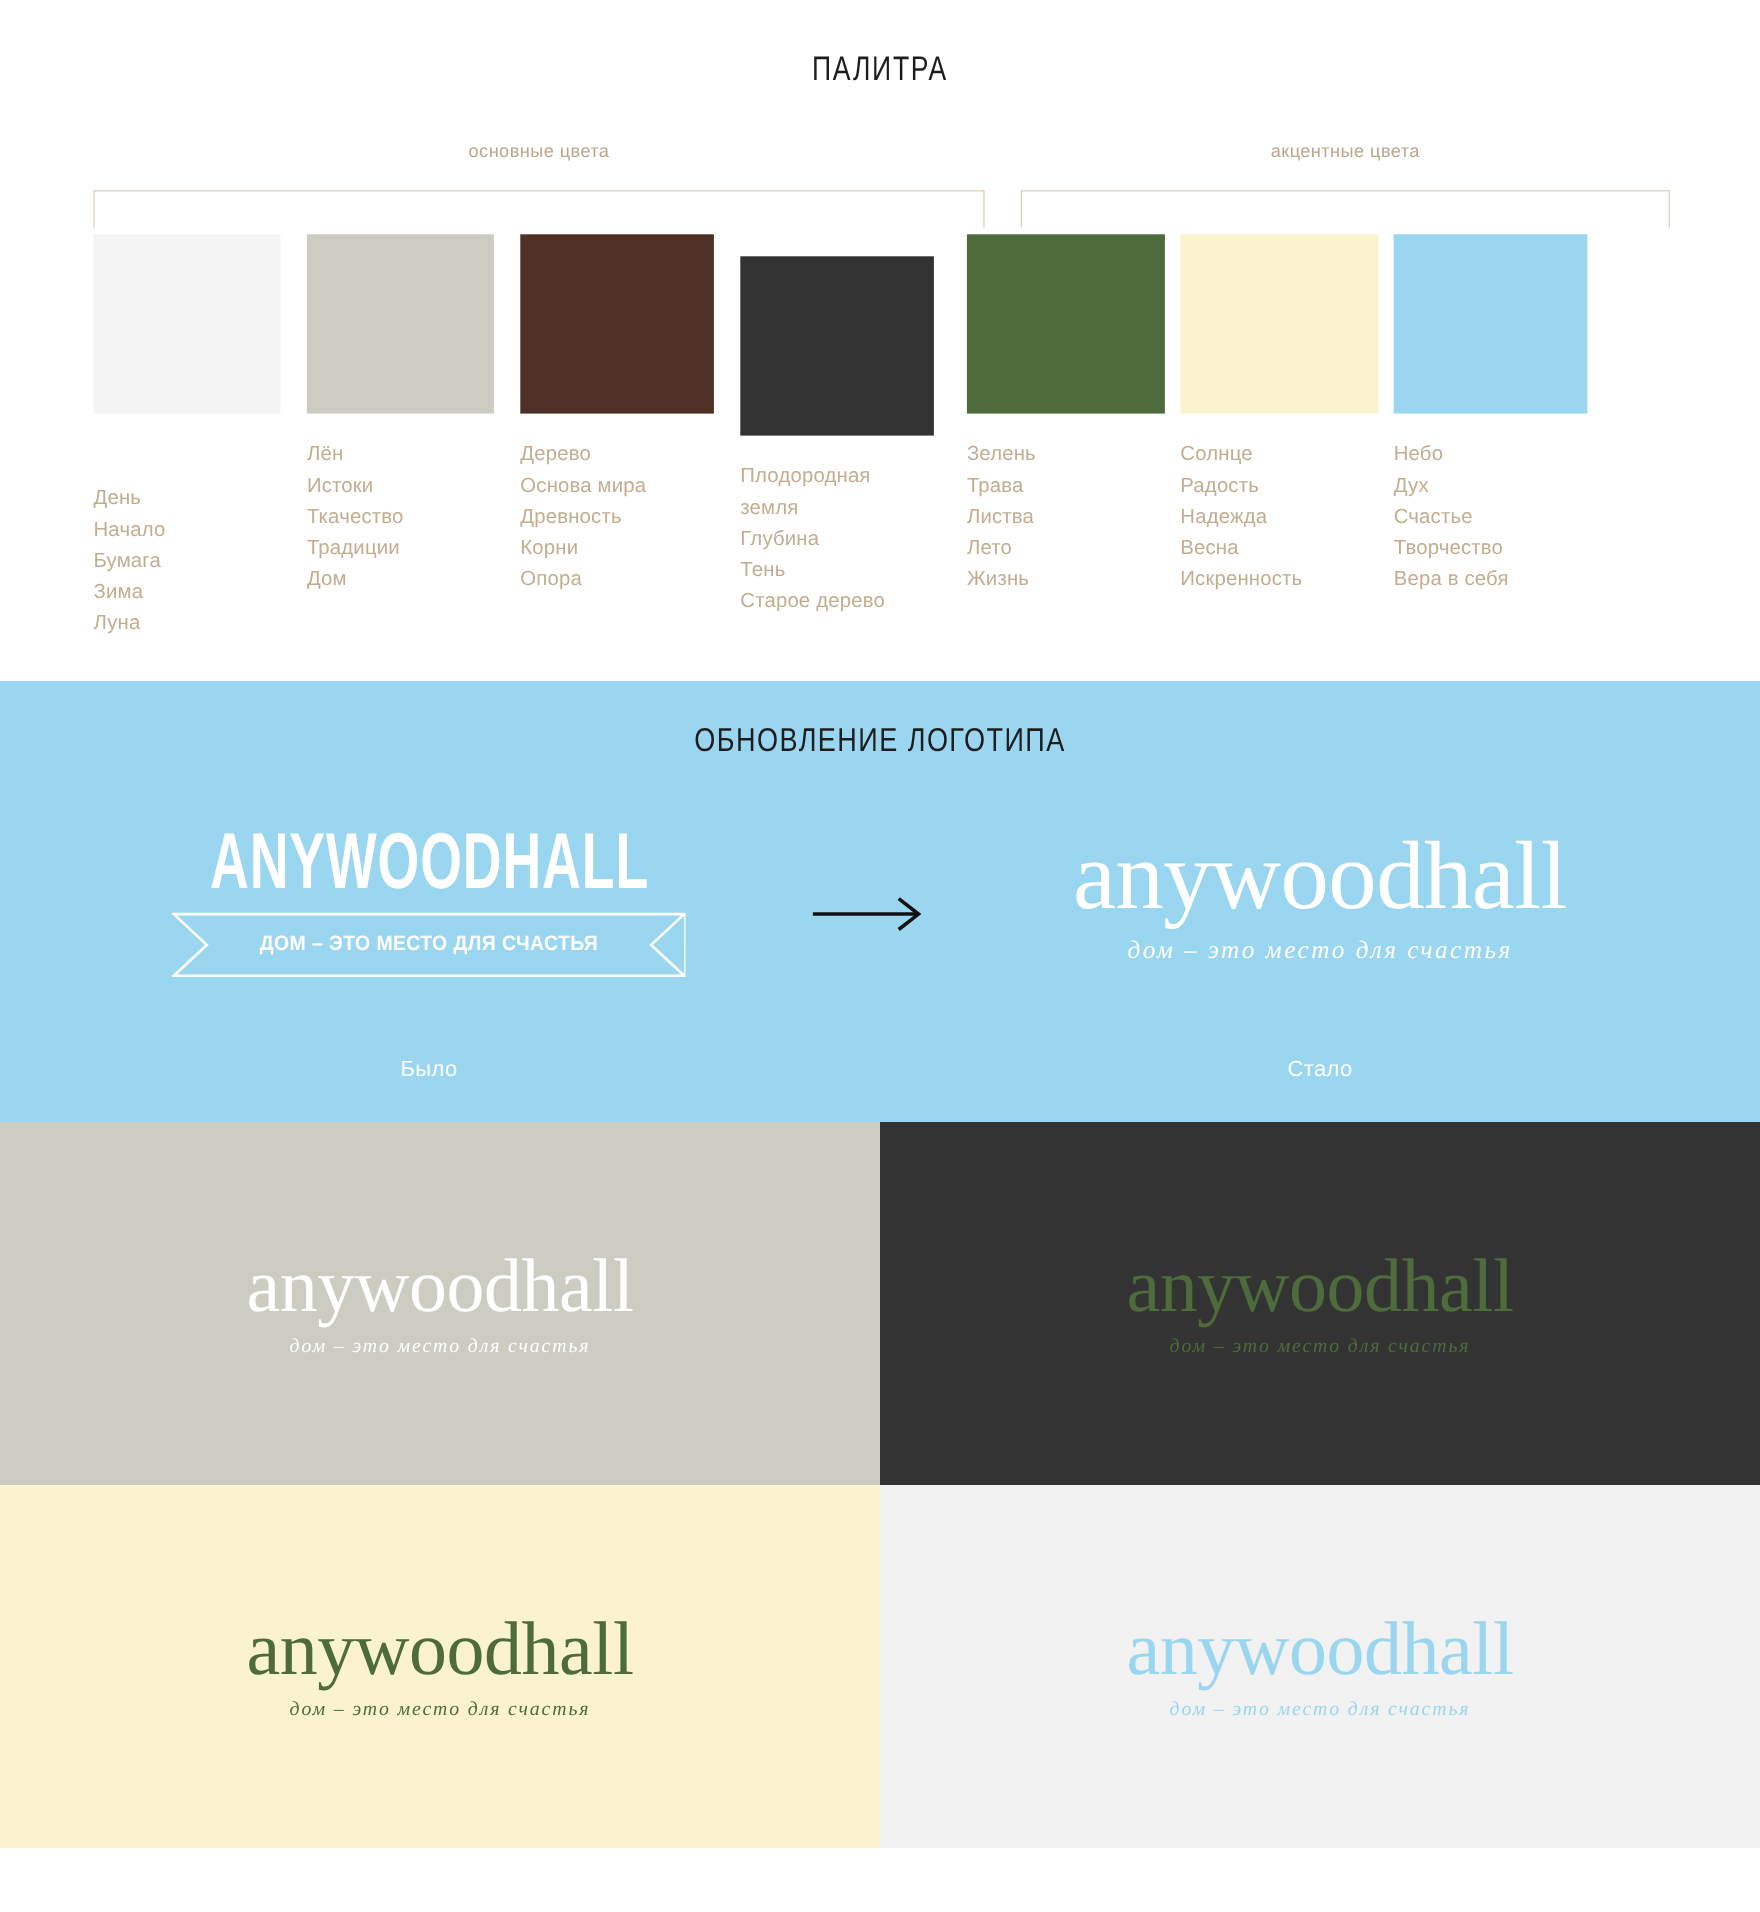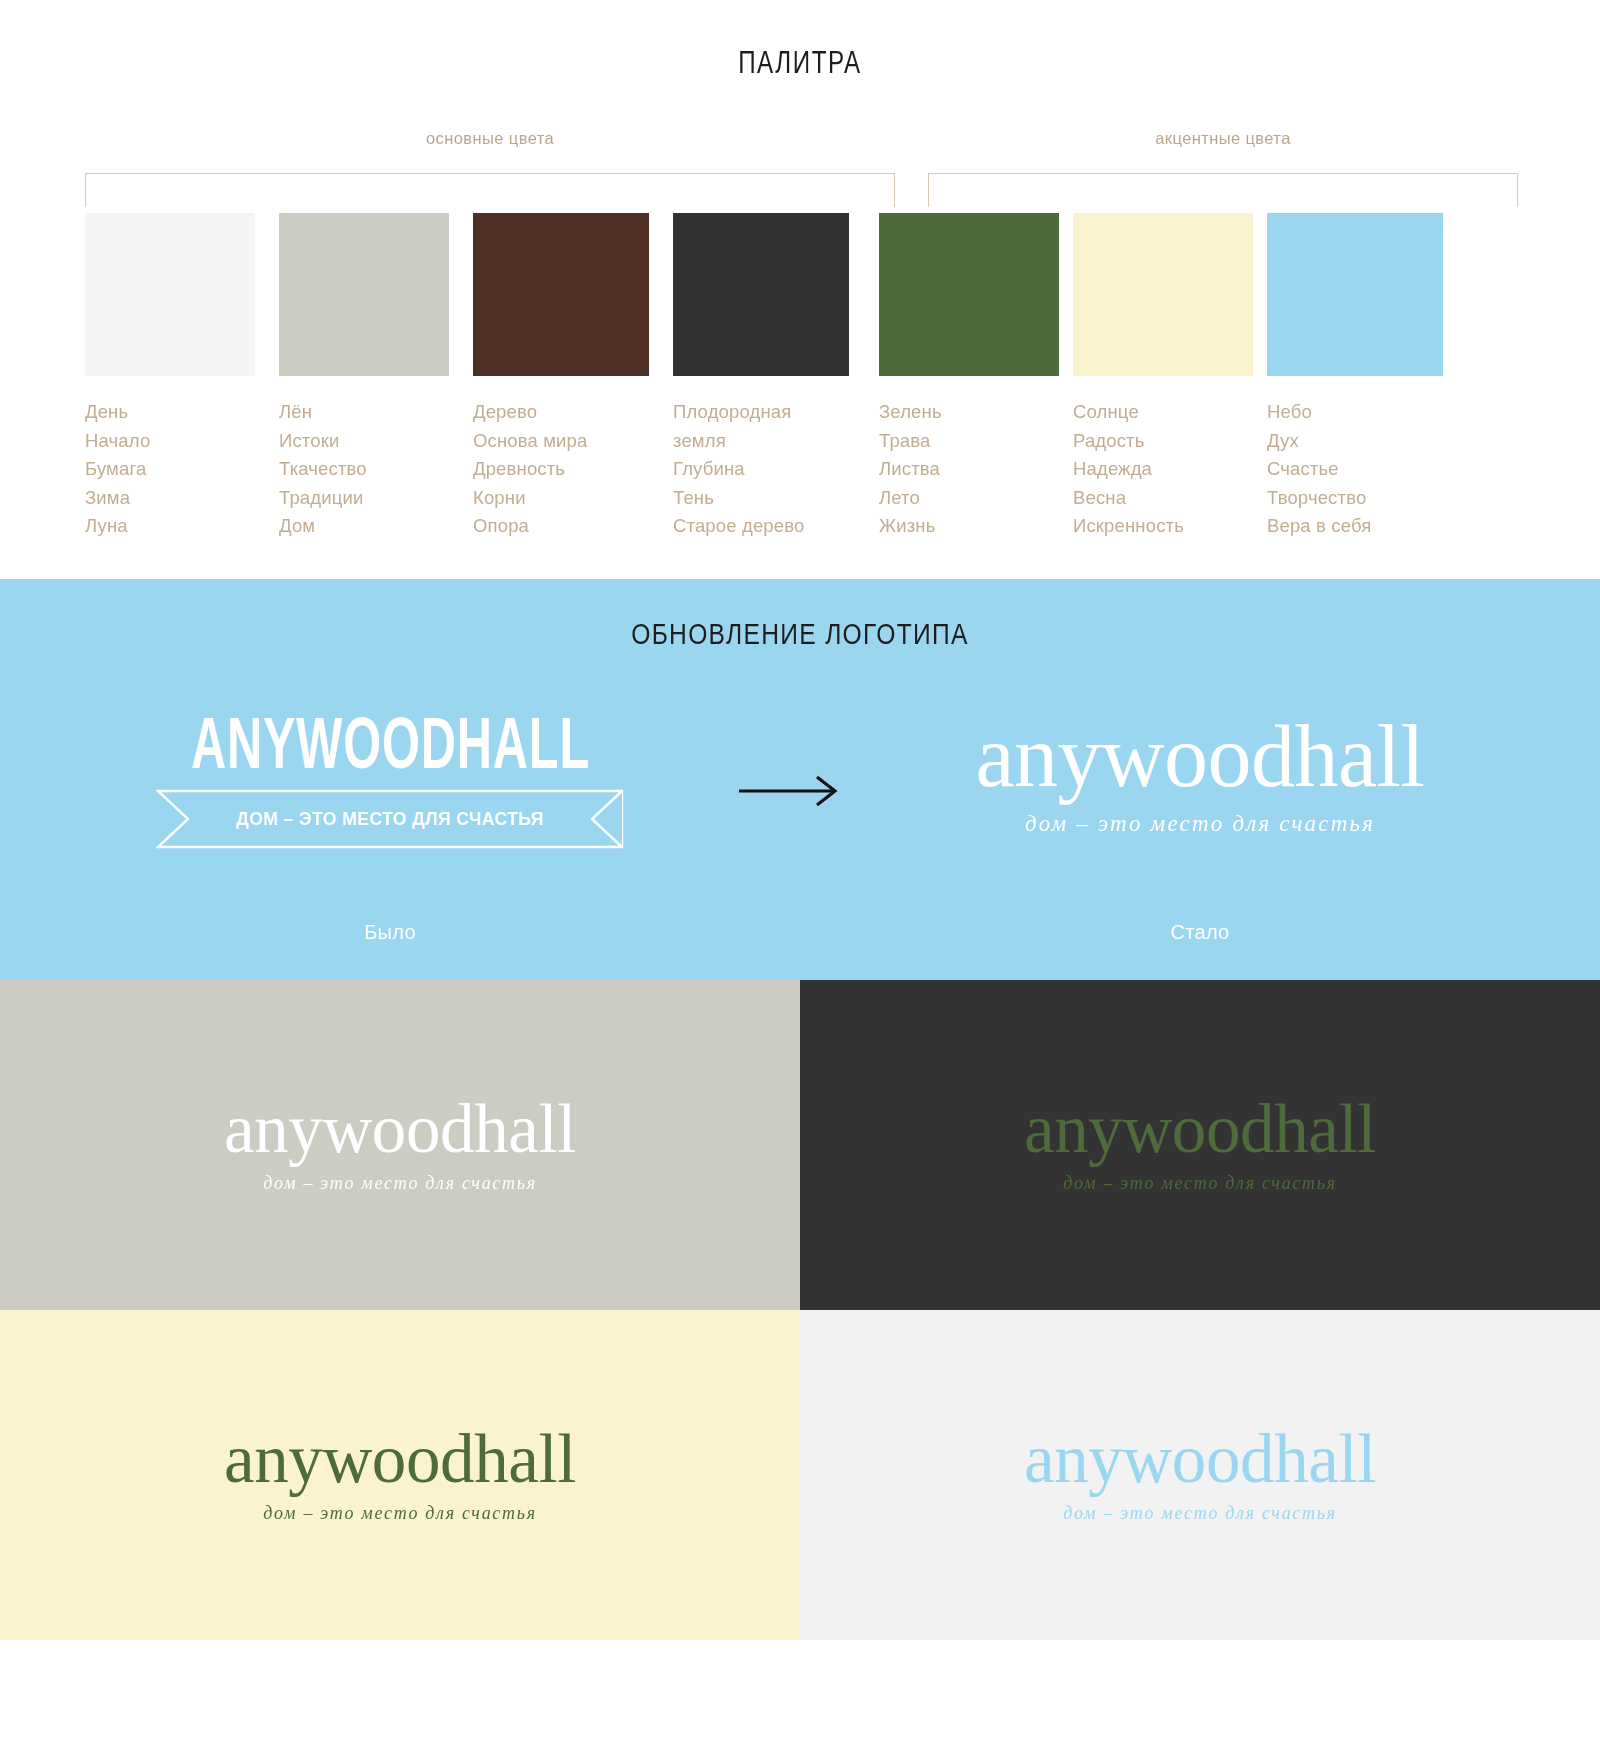--- a/index.html
+++ b/index.html
@@ -209,21 +209,21 @@
         <div class="bracket"></div>
       </div>
       <div class="group group-accent">
         <div class="group-label">акцентные цвета</div>
         <div class="bracket"></div>
       </div>
     </div>
 
     <div class="swatch-row">
 
-      <div class="swatch-col" style="width:170px;">
+      <div class="swatch-col" style="width:170px;gap:40px;">
         <div class="swatch" style="background:#F4F4F4;"></div>
         <div class="words">
           <div>День</div>
           <div>Начало</div>
           <div>Бумага</div>
           <div>Зима</div>
           <div>Луна</div>
         </div>
       </div>
       <div class="sw-gap"></div>

